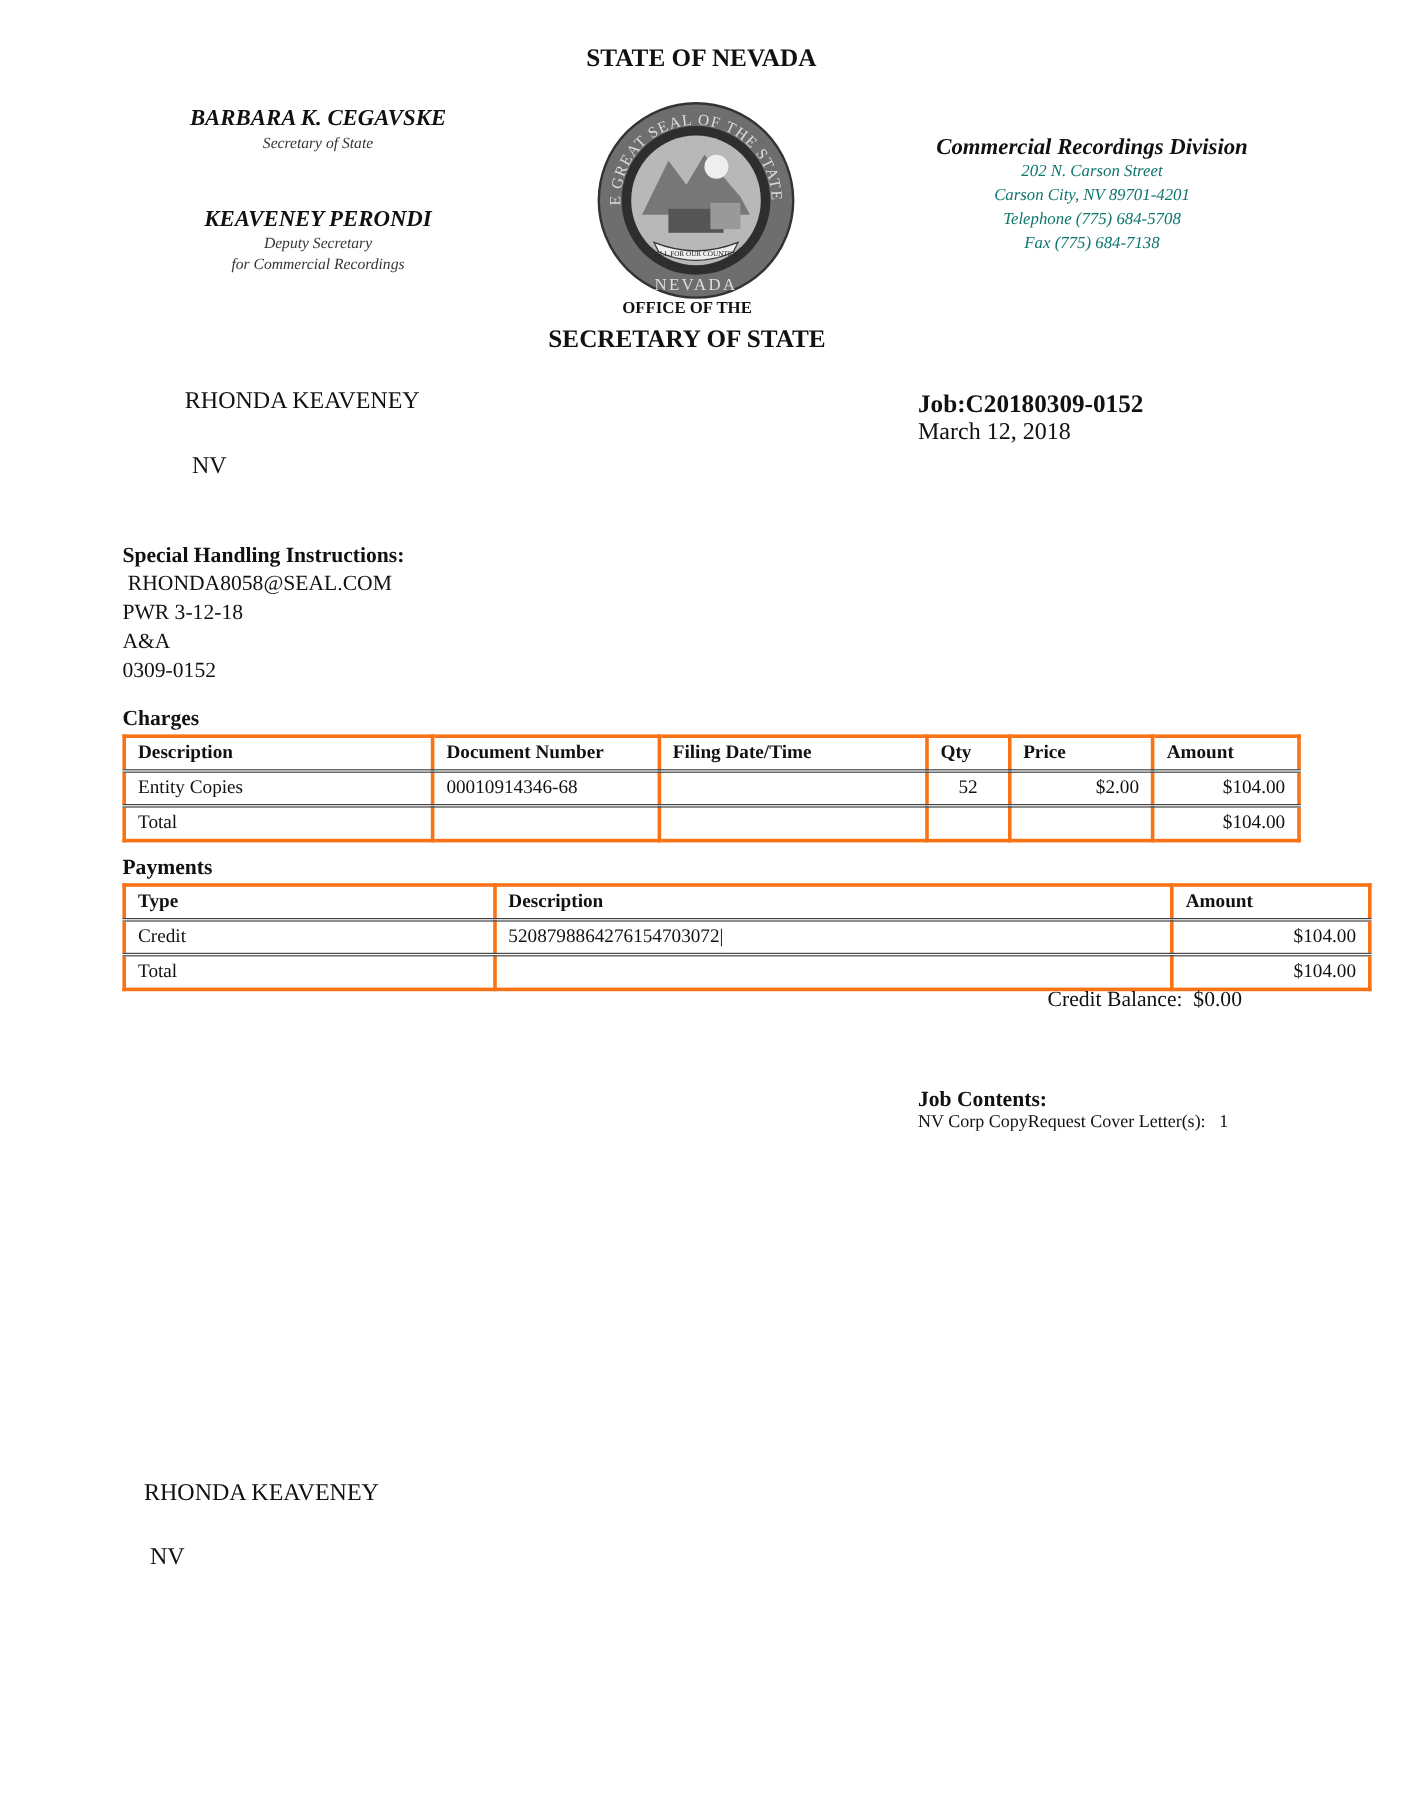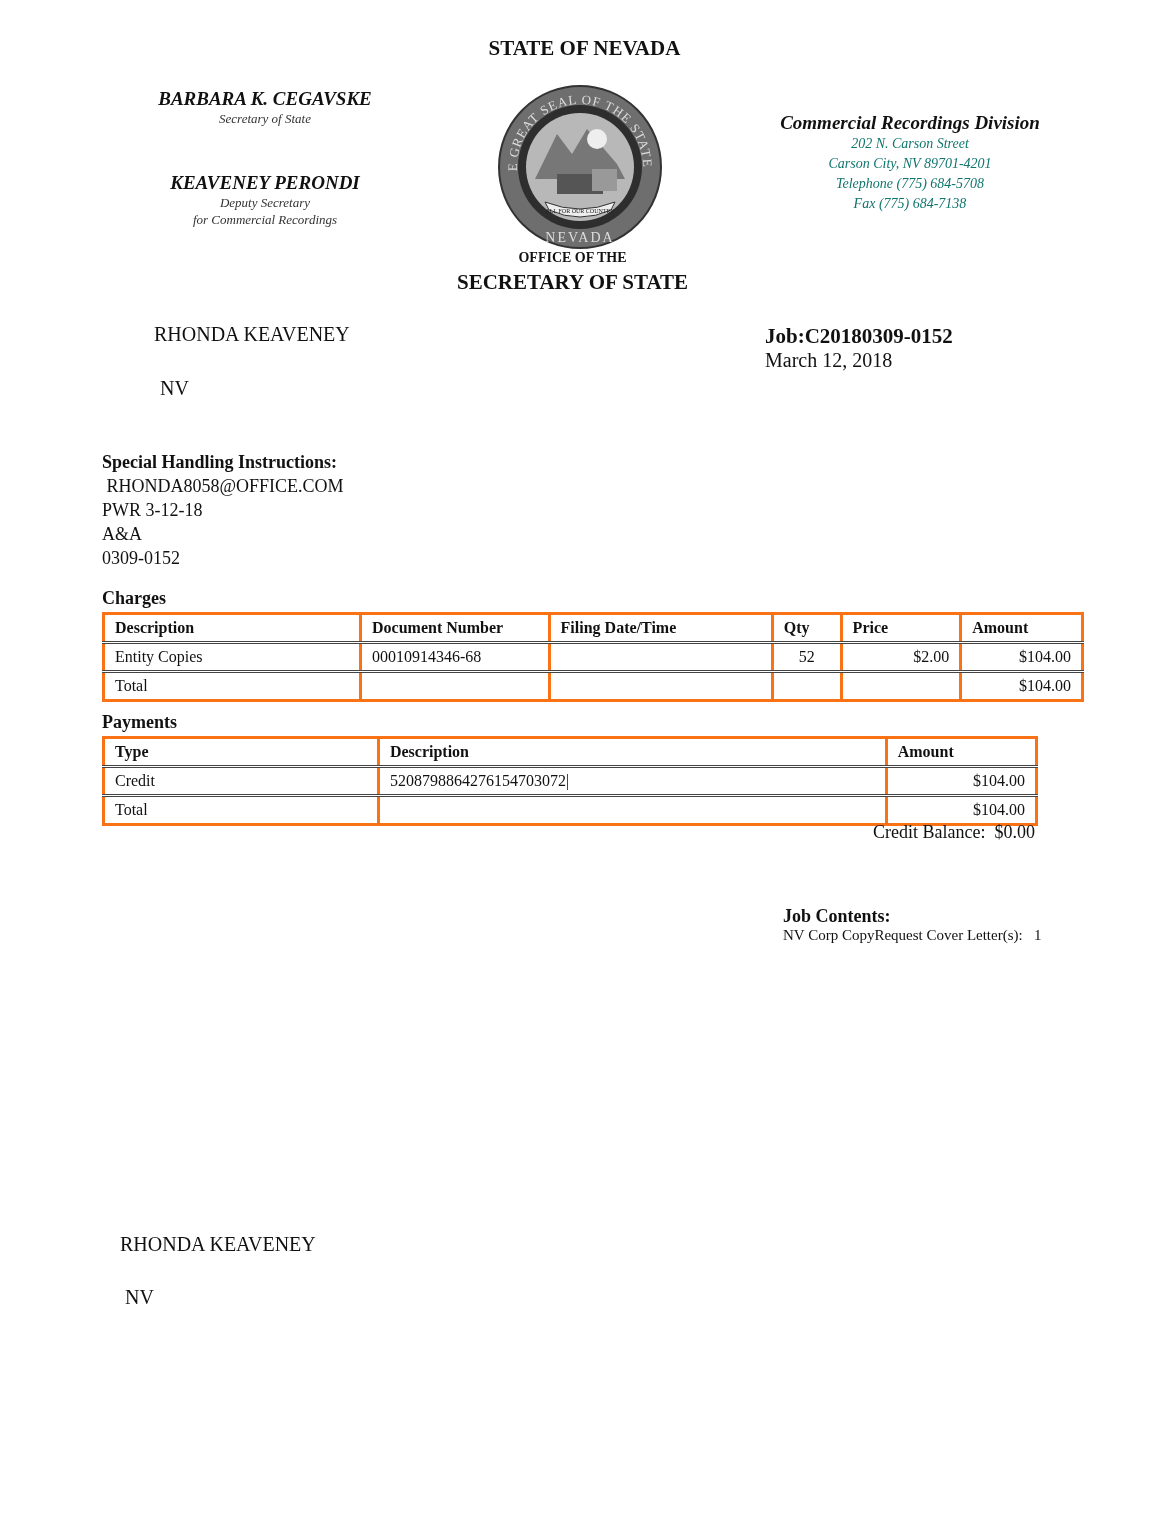--- a/index.html
+++ b/index.html
@@ -24,24 +24,24 @@
   .shi .head { font-weight: bold; }
   .sec-label { font-weight: bold; font-size: 18px; }
   table { border-collapse: collapse; font-size: 16px; }
   td, th { border: 3px solid #f97316; padding: 2px 10px; height: 22px; }
   th { text-align: left; font-weight: bold; }
   thead tr { border-bottom: 3px double #444; }
   tr.total-row { border-top: 3px double #444; }
   .r { text-align: right; }
   .c { text-align: center; }
   .charges { left: 102px; top: 612px; width: 982px; }
-  .payments { left: 102px; top: 736px; width: 936px; }
+  .payments { left: 102px; top: 736px; width: 1041px; }
   .balance { left: 873px; top: 822px; font-size: 18px; }
   .balance b { font-weight: normal; }
-  .contents { left: 783px; top: 906px; }
+  .contents { left: 765px; top: 906px; }
   .contents .head { font-weight: bold; font-size: 18px; }
   .contents .line { font-size: 15px; }
 </style>
 </head>
 <body>
 
 <div class="abs state-title">STATE OF NEVADA</div>
 
 <div class="abs officer" style="left:130px;width:270px;top:88px;">
   <div class="name">BARBARA K. CEGAVSKE</div>
@@ -90,21 +90,21 @@
 <div class="abs addr" style="left:154px;top:323px;">RHONDA KEAVENEY</div>
 <div class="abs addr" style="left:160px;top:377px;">NV</div>
 
 <div class="abs job">
   <div class="id">Job:C20180309-0152</div>
   <div class="date">March 12, 2018</div>
 </div>
 
 <div class="abs shi">
   <div class="head">Special Handling Instructions:</div>
-  <div style="white-space:pre"> RHONDA8058@OFFICE.COM</div>
+  <div style="white-space:pre"> RHONDA8058@SEAL.COM</div>
   <div>PWR 3-12-18</div>
   <div>A&amp;A</div>
   <div>0309-0152</div>
 </div>
 
 <div class="abs sec-label" style="left:102px;top:588px;">Charges</div>
 <table class="abs charges">
   <colgroup>
       <col style="width:258px">
       <col style="width:189px">

